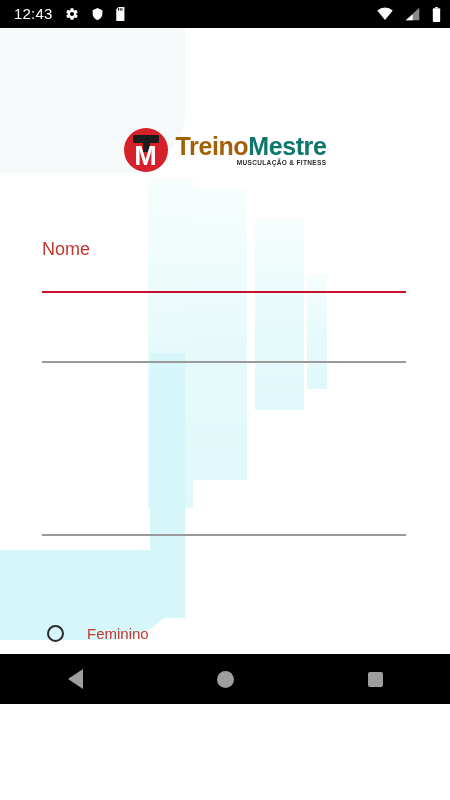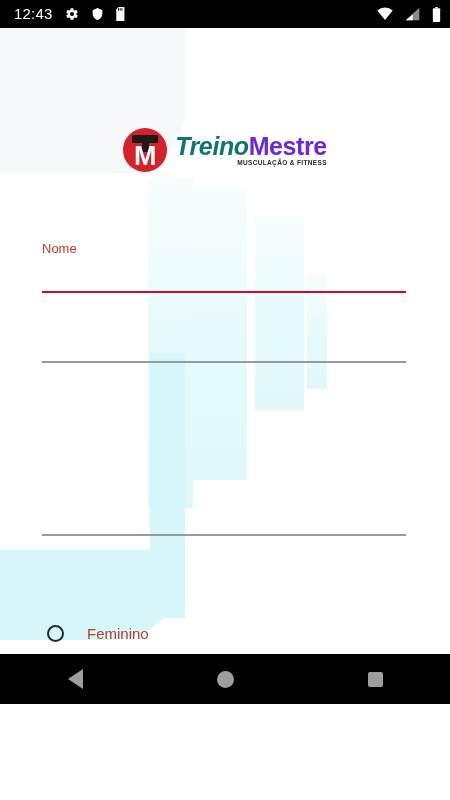--- a/index.html
+++ b/index.html
@@ -129,22 +129,22 @@
     margin-left: 8px;
     line-height: 1;
   }
   #logo-wordmark {
     font-size: 25px;
     font-weight: 700;
     letter-spacing: -0.4px;
     line-height: 26px;
     white-space: nowrap;
   }
-  #logo-wordmark .w1 { color: #0f766e; font-style: italic; }
-  #logo-wordmark .w2 { color: #6d28d9; }
+  #logo-wordmark .w1 { color: #a16207; }
+  #logo-wordmark .w2 { color: #0f766e; }
   #logo-tagline {
     font-size: 6.5px;
     font-weight: 700;
     color: #2b2b2b;
     letter-spacing: 0.35px;
     text-align: right;
     margin-top: 1px;
     white-space: nowrap;
   }
 
@@ -155,21 +155,21 @@
     width: 450px;
     height: 750px;
     z-index: 20;
   }
   .field {
     position: absolute;
     left: 42px;
     width: 364px;
   }
   .field-label {
-    font-size: 13px;
+    font-size: 18px;
     color: #c0392f;
     line-height: 16px;
     display: block;
   }
   .field-input {
     display: block;
     width: 100%;
     height: 34px;
     border: none;
     background: transparent;

